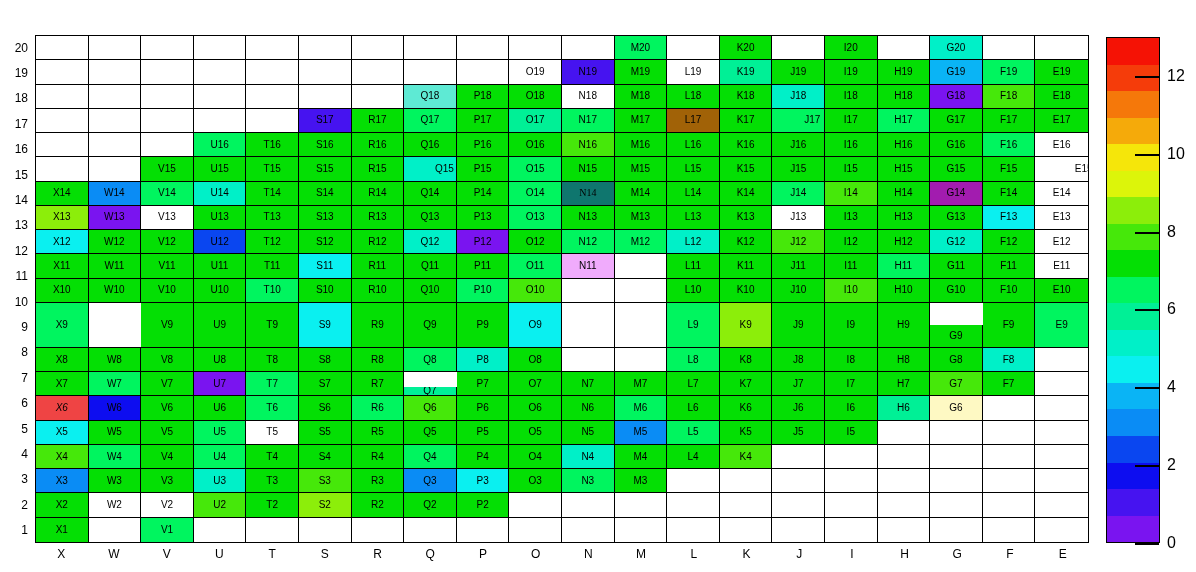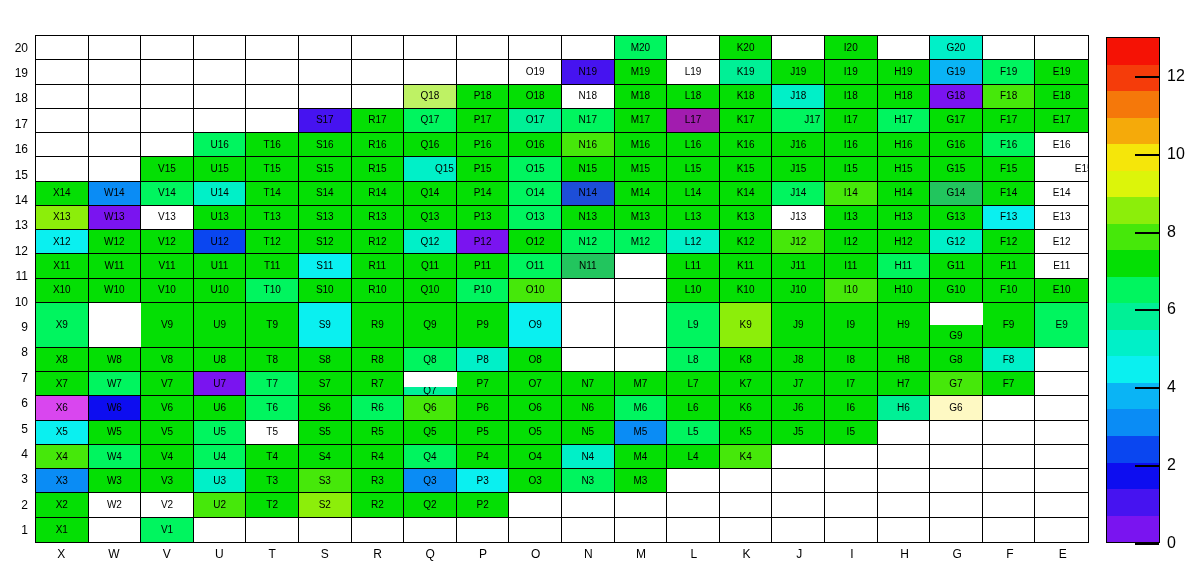--- a/index.html
+++ b/index.html
@@ -89,21 +89,21 @@
       <div class="cell" style="background: rgb(10, 180, 245);">G19</div>
       <div class="cell" style="background: rgb(0, 245, 95);">F19</div>
       <div class="cell last-col" style="background: rgb(4, 223, 4);">E19</div>
       <div class="cell" style="background: rgb(255, 255, 255);"></div>
       <div class="cell" style="background: rgb(255, 255, 255);"></div>
       <div class="cell" style="background: rgb(255, 255, 255);"></div>
       <div class="cell" style="background: rgb(255, 255, 255);"></div>
       <div class="cell" style="background: rgb(255, 255, 255);"></div>
       <div class="cell" style="background: rgb(255, 255, 255);"></div>
       <div class="cell" style="background: rgb(255, 255, 255);"></div>
-      <div class="cell" style="background: #bef264;">Q18</div>
+      <div class="cell" style="background: #5eead4;">Q18</div>
       <div class="cell" style="background: rgb(4, 223, 4);">P18</div>
       <div class="cell" style="background: rgb(4, 223, 4);">O18</div>
       <div class="cell" style="background: rgb(255, 255, 255);">N18</div>
       <div class="cell" style="background: rgb(4, 223, 4);">M18</div>
       <div class="cell" style="background: rgb(4, 223, 4);">L18</div>
       <div class="cell" style="background: rgb(4, 223, 4);">K18</div>
       <div class="cell" style="background: rgb(0, 240, 200);">J18</div>
       <div class="cell" style="background: rgb(4, 223, 4);">I18</div>
       <div class="cell" style="background: rgb(4, 223, 4);">H18</div>
       <div class="cell" style="background: rgb(122, 20, 240);">G18</div>
@@ -114,21 +114,21 @@
       <div class="cell" style="background: rgb(255, 255, 255);"></div>
       <div class="cell" style="background: rgb(255, 255, 255);"></div>
       <div class="cell" style="background: rgb(255, 255, 255);"></div>
       <div class="cell" style="background: rgb(70, 19, 240);">S17</div>
       <div class="cell" style="background: rgb(4, 223, 4);">R17</div>
       <div class="cell" style="background: rgb(0, 245, 95);">Q17</div>
       <div class="cell" style="background: rgb(4, 223, 4);">P17</div>
       <div class="cell" style="background: rgb(0, 240, 150);">O17</div>
       <div class="cell" style="background: rgb(0, 245, 95);">N17</div>
       <div class="cell" style="background: rgb(4, 223, 4);">M17</div>
-      <div class="cell" style="background: #a21caf;">L17</div>
+      <div class="cell" style="background: #a16207;">L17</div>
       <div class="cell" style="background: rgb(4, 223, 4);">K17</div>
       <div class="cell" style="background: rgb(0, 245, 95); padding-left: 28px;">J17</div>
       <div class="cell" style="background: rgb(4, 223, 4);">I17</div>
       <div class="cell" style="background: rgb(0, 245, 95);">H17</div>
       <div class="cell" style="background: rgb(4, 223, 4);">G17</div>
       <div class="cell" style="background: rgb(4, 223, 4);">F17</div>
       <div class="cell last-col" style="background: rgb(4, 223, 4);">E17</div>
       <div class="cell" style="background: rgb(255, 255, 255);"></div>
       <div class="cell" style="background: rgb(255, 255, 255);"></div>
       <div class="cell" style="background: rgb(255, 255, 255);"></div>
@@ -172,28 +172,28 @@
       <div class="cell" style="background: rgb(4, 223, 4);">X14</div>
       <div class="cell" style="background: rgb(10, 140, 245);">W14</div>
       <div class="cell" style="background: rgb(0, 245, 95);">V14</div>
       <div class="cell" style="background: rgb(0, 240, 200);">U14</div>
       <div class="cell" style="background: rgb(4, 223, 4);">T14</div>
       <div class="cell" style="background: rgb(4, 223, 4);">S14</div>
       <div class="cell" style="background: rgb(4, 223, 4);">R14</div>
       <div class="cell" style="background: rgb(4, 223, 4);">Q14</div>
       <div class="cell" style="background: rgb(4, 223, 4);">P14</div>
       <div class="cell" style="background: rgb(0, 245, 95);">O14</div>
-      <div class="cell" style="background: #1d4ed8;">N14</div>
+      <div class="cell" style="background: #0f766e; font-family: Liberation Serif, serif;">N14</div>
       <div class="cell" style="background: rgb(4, 223, 4);">M14</div>
       <div class="cell" style="background: rgb(4, 223, 4);">L14</div>
       <div class="cell" style="background: rgb(4, 223, 4);">K14</div>
       <div class="cell" style="background: rgb(0, 245, 95);">J14</div>
       <div class="cell" style="background: rgb(70, 232, 10);">I14</div>
       <div class="cell" style="background: rgb(4, 223, 4);">H14</div>
-      <div class="cell" style="background: #22c55e;">G14</div>
+      <div class="cell" style="background: #a21caf;">G14</div>
       <div class="cell" style="background: rgb(4, 223, 4);">F14</div>
       <div class="cell last-col" style="background: rgb(255, 255, 255);">E14</div>
       <div class="cell" style="background: rgb(140, 238, 10);">X13</div>
       <div class="cell" style="background: rgb(122, 20, 240);">W13</div>
       <div class="cell" style="background: rgb(255, 255, 255);">V13</div>
       <div class="cell" style="background: rgb(4, 223, 4);">U13</div>
       <div class="cell" style="background: rgb(4, 223, 4);">T13</div>
       <div class="cell" style="background: rgb(4, 223, 4);">S13</div>
       <div class="cell" style="background: rgb(4, 223, 4);">R13</div>
       <div class="cell" style="background: rgb(4, 223, 4);">Q13</div>
@@ -232,21 +232,21 @@
       <div class="cell" style="background: rgb(4, 223, 4);">X11</div>
       <div class="cell" style="background: rgb(4, 223, 4);">W11</div>
       <div class="cell" style="background: rgb(4, 223, 4);">V11</div>
       <div class="cell" style="background: rgb(4, 223, 4);">U11</div>
       <div class="cell" style="background: rgb(4, 223, 4);">T11</div>
       <div class="cell" style="background: rgb(10, 240, 240);">S11</div>
       <div class="cell" style="background: rgb(4, 223, 4);">R11</div>
       <div class="cell" style="background: rgb(4, 223, 4);">Q11</div>
       <div class="cell" style="background: rgb(4, 223, 4);">P11</div>
       <div class="cell" style="background: rgb(0, 245, 95);">O11</div>
-      <div class="cell" style="background: #22c55e;">N11</div>
+      <div class="cell" style="background: #f0abfc;">N11</div>
       <div class="cell" style="background: rgb(255, 255, 255);"></div>
       <div class="cell" style="background: rgb(4, 223, 4);">L11</div>
       <div class="cell" style="background: rgb(4, 223, 4);">K11</div>
       <div class="cell" style="background: rgb(4, 223, 4);">J11</div>
       <div class="cell" style="background: rgb(4, 223, 4);">I11</div>
       <div class="cell" style="background: rgb(0, 245, 95);">H11</div>
       <div class="cell" style="background: rgb(4, 223, 4);">G11</div>
       <div class="cell" style="background: rgb(4, 223, 4);">F11</div>
       <div class="cell last-col" style="background: rgb(255, 255, 255);">E11</div>
       <div class="cell" style="background: rgb(4, 223, 4);">X10</div>
@@ -322,21 +322,21 @@
       <div class="cell" style="background: rgb(4, 223, 4);">N7</div>
       <div class="cell" style="background: rgb(4, 223, 4);">M7</div>
       <div class="cell" style="background: rgb(4, 223, 4);">L7</div>
       <div class="cell" style="background: rgb(4, 223, 4);">K7</div>
       <div class="cell" style="background: rgb(4, 223, 4);">J7</div>
       <div class="cell" style="background: rgb(4, 223, 4);">I7</div>
       <div class="cell" style="background: rgb(4, 223, 4);">H7</div>
       <div class="cell" style="background: rgb(70, 232, 10);">G7</div>
       <div class="cell" style="background: rgb(4, 223, 4);">F7</div>
       <div class="cell last-col" style="background: rgb(255, 255, 255);"></div>
-      <div class="cell" style="background: #d946ef;">X6</div>
+      <div class="cell" style="background: #ef4444; font-style: italic;">X6</div>
       <div class="cell" style="background: rgb(13, 13, 240);">W6</div>
       <div class="cell" style="background: rgb(4, 223, 4);">V6</div>
       <div class="cell" style="background: rgb(4, 223, 4);">U6</div>
       <div class="cell" style="background: rgb(0, 245, 95);">T6</div>
       <div class="cell" style="background: rgb(4, 223, 4);">S6</div>
       <div class="cell" style="background: rgb(0, 245, 95);">R6</div>
       <div class="cell" style="background: rgb(70, 232, 10);">Q6</div>
       <div class="cell" style="background: rgb(4, 223, 4);">P6</div>
       <div class="cell" style="background: rgb(4, 223, 4);">O6</div>
       <div class="cell" style="background: rgb(4, 223, 4);">N6</div>

